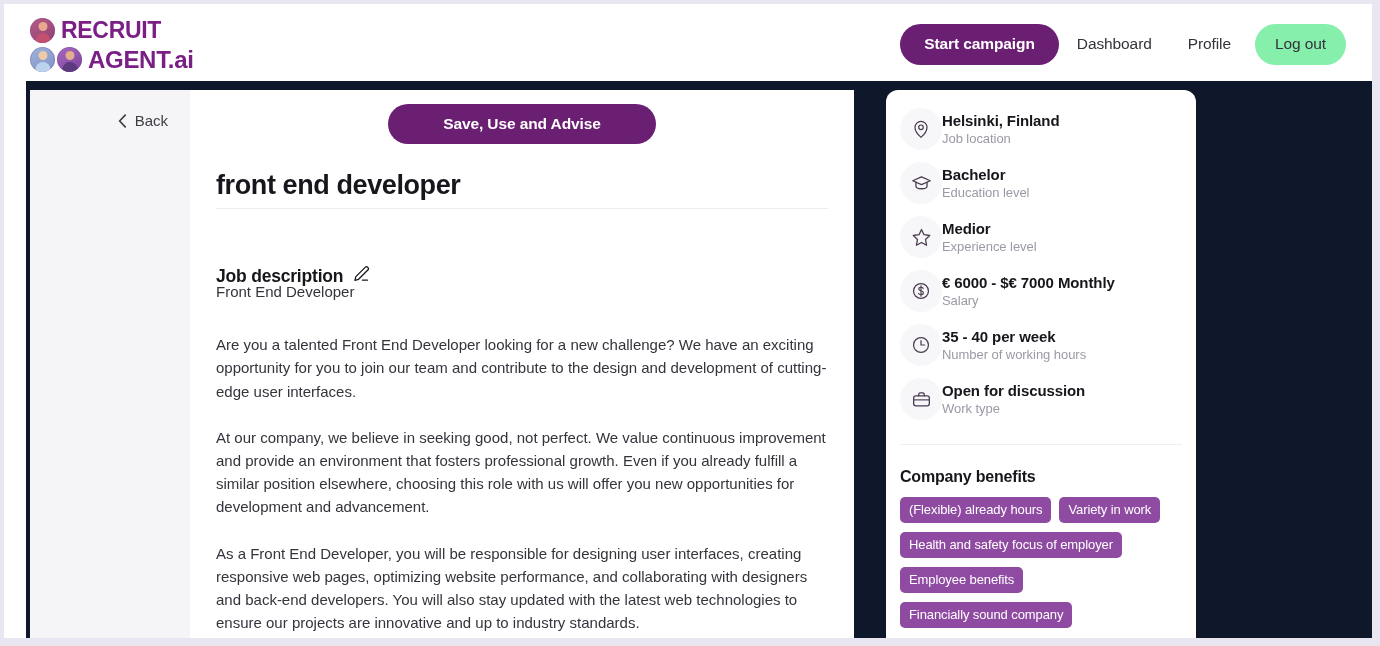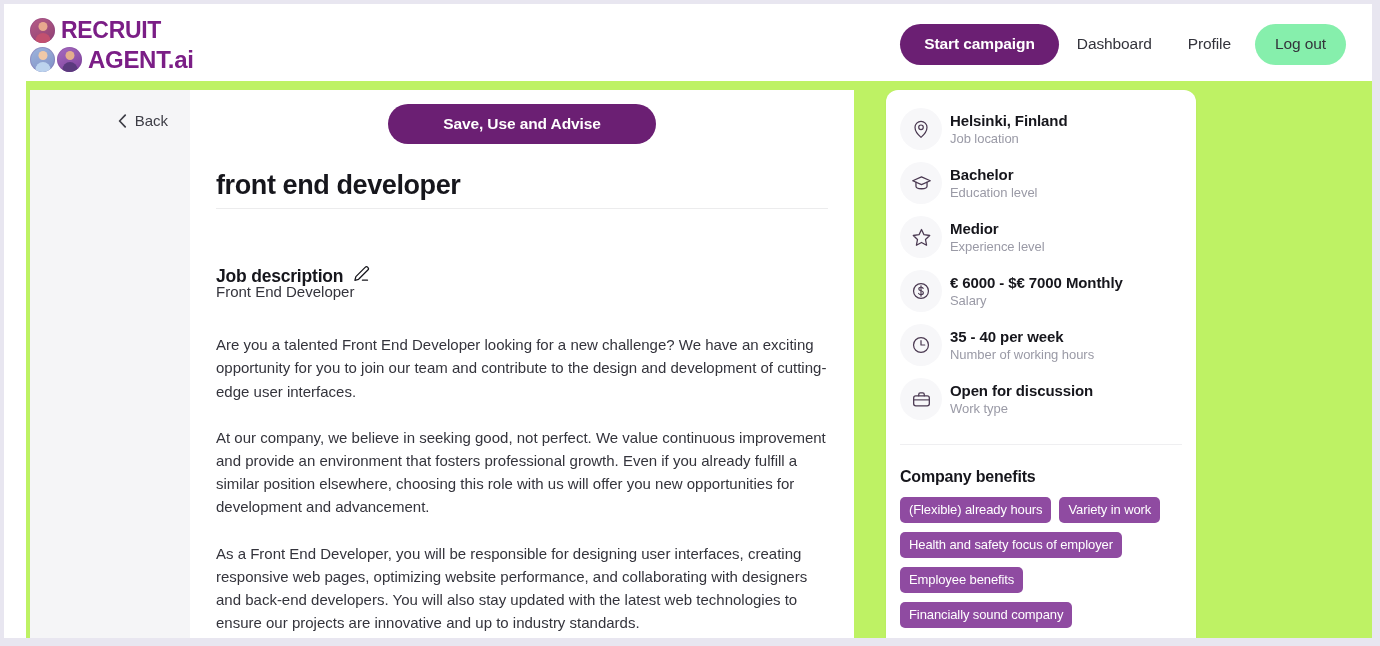--- a/index.html
+++ b/index.html
@@ -139,21 +139,21 @@
     margin-left: 6px;
   }
 
   
   .stage {
     position: absolute;
     left: 0;
     top: 77px;
     width: 1368px;
     height: 557px;
-    background: #bef264;
+    background: #0f172a;
   }
   .stage-left-gutter {
     position: absolute;
     left: 0; top: 0;
     width: 22px;
     height: 557px;
     background: #ffffff;
   }
 
   
@@ -264,21 +264,21 @@
   }
   .facts {
     position: absolute;
     left: 14px;
     top: 12px;
     width: 284px;
   }
   .fact {
     display: flex;
     align-items: center;
-    gap: 8px;
+    gap: 0;
     height: 54px;
   }
   .fact-icon {
     width: 42px;
     height: 42px;
     border-radius: 50%;
     background: #f7f7f9;
     display: flex;
     align-items: center;
     justify-content: center;

